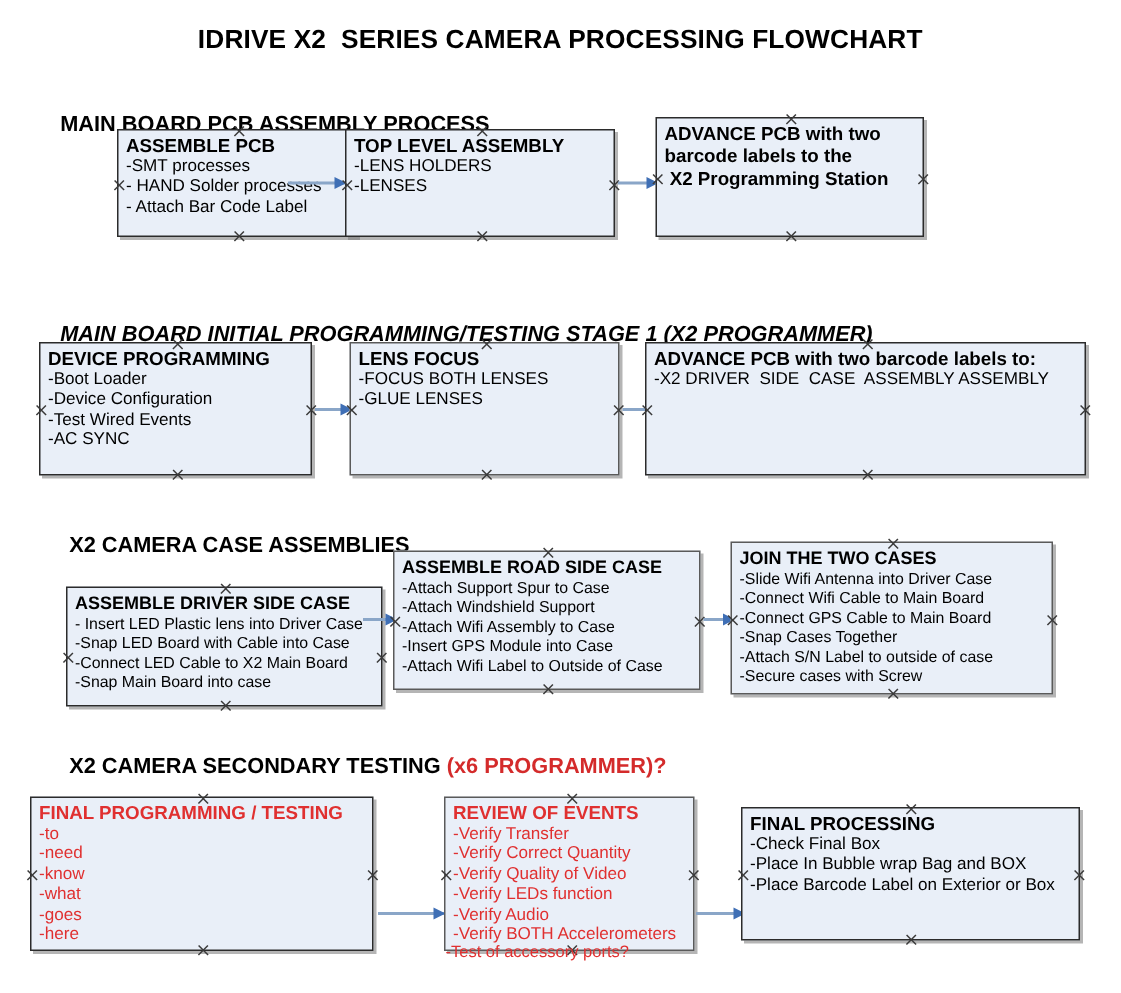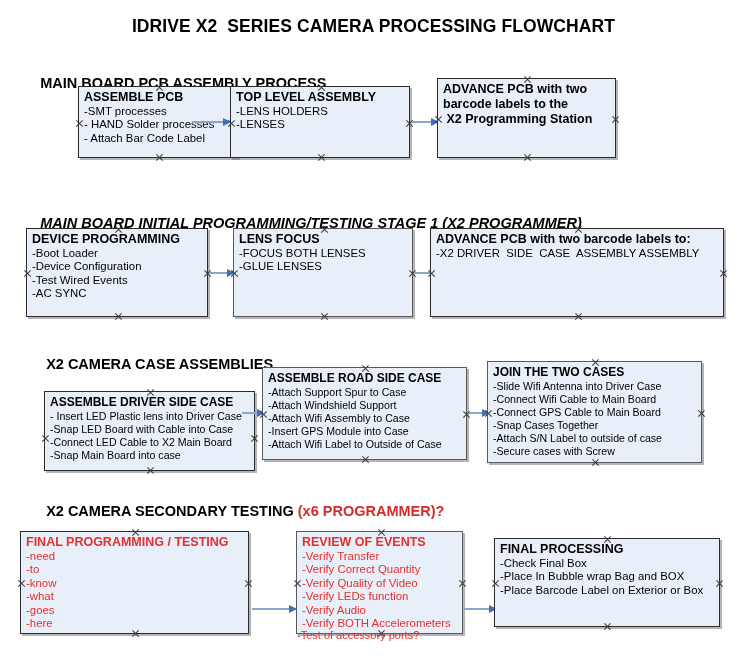--- a/index.html
+++ b/index.html
@@ -261,22 +261,22 @@
     <span class="cpt" style="left:-4.5px; top:47px;"></span>
     <span class="cpt" style="right:-4.5px; top:47px;"></span>
   </div>
 
   <div class="section-title" style="left:30px; top:487px;">
     <span>X2 CAMERA SECONDARY TESTING </span><span class="accent">(x6 PROGRAMMER)?</span>
   </div>
 
   <div class="node red" style="left:20px; top:531px; width:229px; height:103px;">
     <div class="node-title">FINAL PROGRAMMING / TESTING</div>
+    <div class="node-line">-to</div>
     <div class="node-line">-need</div>
-    <div class="node-line">-to</div>
     <div class="node-line">-know</div>
     <div class="node-line">-what</div>
     <div class="node-line">-goes</div>
     <div class="node-line">-here</div>
     <span class="cpt" style="left:110px; top:-4.5px;"></span>
     <span class="cpt" style="left:110px; bottom:-4.5px;"></span>
     <span class="cpt" style="left:-4.5px; top:47px;"></span>
     <span class="cpt" style="right:-4.5px; top:47px;"></span>
   </div>
 

